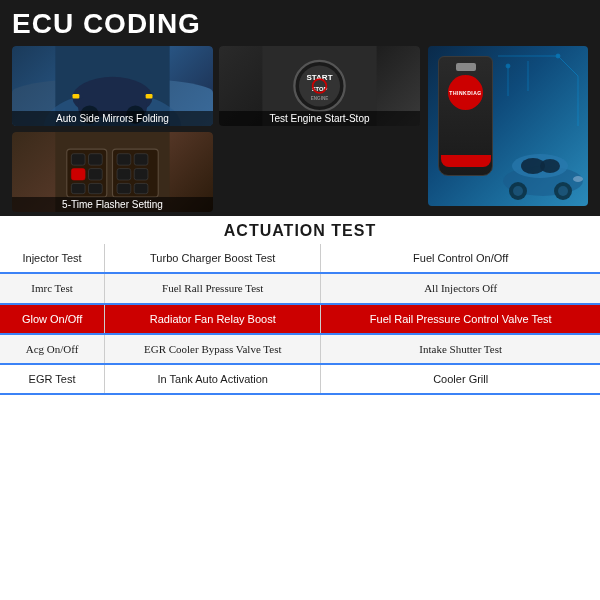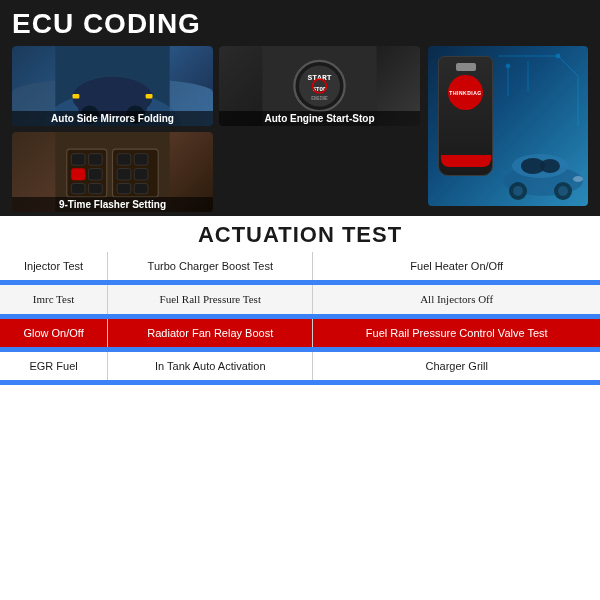--- a/index.html
+++ b/index.html
@@ -58,21 +58,21 @@
     }
 
     .ecu-item-label {
       position: absolute;
       bottom: 0;
       left: 0;
       right: 0;
       background: rgba(0,0,0,0.6);
       color: white;
       font-size: 10px;
-      font-weight: bold;
+      font-weight: normal;
       padding: 2px 4px;
       text-align: center;
     }
 
     
     .car-device-area {
       flex: 0 0 160px;
       position: relative;
       display: flex;
       align-items: center;
@@ -143,21 +143,20 @@
       border-radius: 4px;
       display: flex;
       align-items: center;
       justify-content: center;
       font-size: 9px;
       color: rgba(255,255,255,0.8);
       font-weight: bold;
       text-align: right;
       position: relative;
       overflow: hidden;
-      font-family: Liberation Mono, monospace;
     }
 
     .tile-mirror {
       background: linear-gradient(135deg, #1a3a5a, #2a5a8a, #1a2a4a);
     }
     .tile-mirror::before {
       content: '';
       position: absolute;
       width: 100%;
       height: 60%;
@@ -182,33 +181,33 @@
     .actuation-section {
       flex: 1;
       background: white;
       padding: 0;
     }
 
     .actuation-title {
       background: white;
       color: #1a1a1a;
       text-align: center;
-      font-size: 22px;
+      font-size: 16px;
       font-weight: 900;
       padding: 6px 0 4px 0;
       letter-spacing: 1px;
     }
 
     .actuation-table {
       width: 100%;
       border-collapse: collapse;
     }
 
     .actuation-table tr {
-      border-bottom: 5px solid #3b82f6;
+      border-bottom: 2px solid #3b82f6;
     }
 
     .actuation-table td {
       padding: 7px 6px;
       font-size: 11px;
       text-align: center;
       border-right: 1px solid #ccc;
       color: #1a1a1a;
       font-weight: 500;
       vertical-align: middle;
@@ -277,21 +276,21 @@
               <circle cx="50" cy="35" r="22" fill="#1a1a1a" stroke="#555" stroke-width="2"></circle>
               <circle cx="50" cy="35" r="18" fill="#333"></circle>
 
               <text x="50" y="30" text-anchor="middle" fill="white" font-size="7" font-weight="bold">START</text>
               <text x="50" y="39" text-anchor="middle" fill="white" font-size="5">STOP</text>
               <text x="50" y="47" text-anchor="middle" fill="#888" font-size="4">ENGINE</text>
 
               <circle cx="50" cy="35" r="6" fill="none" stroke="#cc0000" stroke-width="1.5"></circle>
             </svg>
           </div>
-          <div class="ecu-item-label">Auto Engine Start-Stop</div>
+          <div class="ecu-item-label">Test Engine Start-Stop</div>
         </div>
 
         <div class="ecu-item">
           <div class="photo-tile tile-flasher">
             <svg viewBox="0 0 100 70" width="100%" height="100%" style="position:absolute;top:0;left:0;">
               <rect width="100" height="70" fill="#3a2a1a"></rect>
 
               <rect x="10" y="15" width="35" height="42" rx="3" fill="#2a1a0a" stroke="#5a4a3a" stroke-width="1"></rect>
               <rect x="50" y="15" width="40" height="42" rx="3" fill="#2a1a0a" stroke="#5a4a3a" stroke-width="1"></rect>
 
@@ -303,21 +302,21 @@
               <rect x="29" y="45" width="12" height="9" rx="2" fill="#1a1a1a" stroke="#444" stroke-width="0.5"></rect>
 
               <rect x="54" y="19" width="12" height="10" rx="2" fill="#1a1a1a" stroke="#444" stroke-width="0.5"></rect>
               <rect x="69" y="19" width="12" height="10" rx="2" fill="#1a1a1a" stroke="#444" stroke-width="0.5"></rect>
               <rect x="54" y="32" width="12" height="10" rx="2" fill="#1a1a1a" stroke="#444" stroke-width="0.5"></rect>
               <rect x="69" y="32" width="12" height="10" rx="2" fill="#1a1a1a" stroke="#444" stroke-width="0.5"></rect>
               <rect x="54" y="45" width="12" height="9" rx="2" fill="#1a1a1a" stroke="#444" stroke-width="0.5"></rect>
               <rect x="69" y="45" width="12" height="9" rx="2" fill="#1a1a1a" stroke="#444" stroke-width="0.5"></rect>
             </svg>
           </div>
-          <div class="ecu-item-label">9-Time Flasher Setting</div>
+          <div class="ecu-item-label">5-Time Flasher Setting</div>
         </div>
 
 
       </div>
 
       <div class="car-device-area">
         <div class="car-bg">
 
           <div class="obd-device">
             <div class="obd-top"></div>
@@ -364,38 +363,43 @@
 
   <div class="actuation-section">
     <div class="actuation-title">ACTUATION TEST</div>
 
     <table class="actuation-table">
 
       <tbody>
           <tr class="row-normal">
         <td>Injector Test</td>
         <td>Turbo Charger Boost Test</td>
-        <td>Fuel Heater On/Off</td>
+        <td>Fuel Control On/Off</td>
       </tr>
 
       <tr class="row-alt">
         <td>Imrc Test</td>
         <td>Fuel Rall Pressure Test</td>
         <td>All Injectors Off</td>
       </tr>
 
       <tr class="row-highlight">
         <td>Glow On/Off</td>
         <td>Radiator Fan Relay Boost</td>
         <td>Fuel Rail Pressure Control Valve Test</td>
       </tr>
 
+      <tr class="row-alt">
+        <td>Acg On/Off</td>
+        <td>EGR Cooler Bypass Valve Test</td>
+        <td>Intake Shutter Test</td>
+      </tr>
 
       <tr class="row-normal">
-        <td>EGR Fuel</td>
+        <td>EGR Test</td>
         <td>In Tank Auto Activation</td>
-        <td>Charger Grill</td>
+        <td>Cooler Grill</td>
       </tr>
     </tbody>
       </table>
   </div>
 
 </div>
 
 </body></html>

